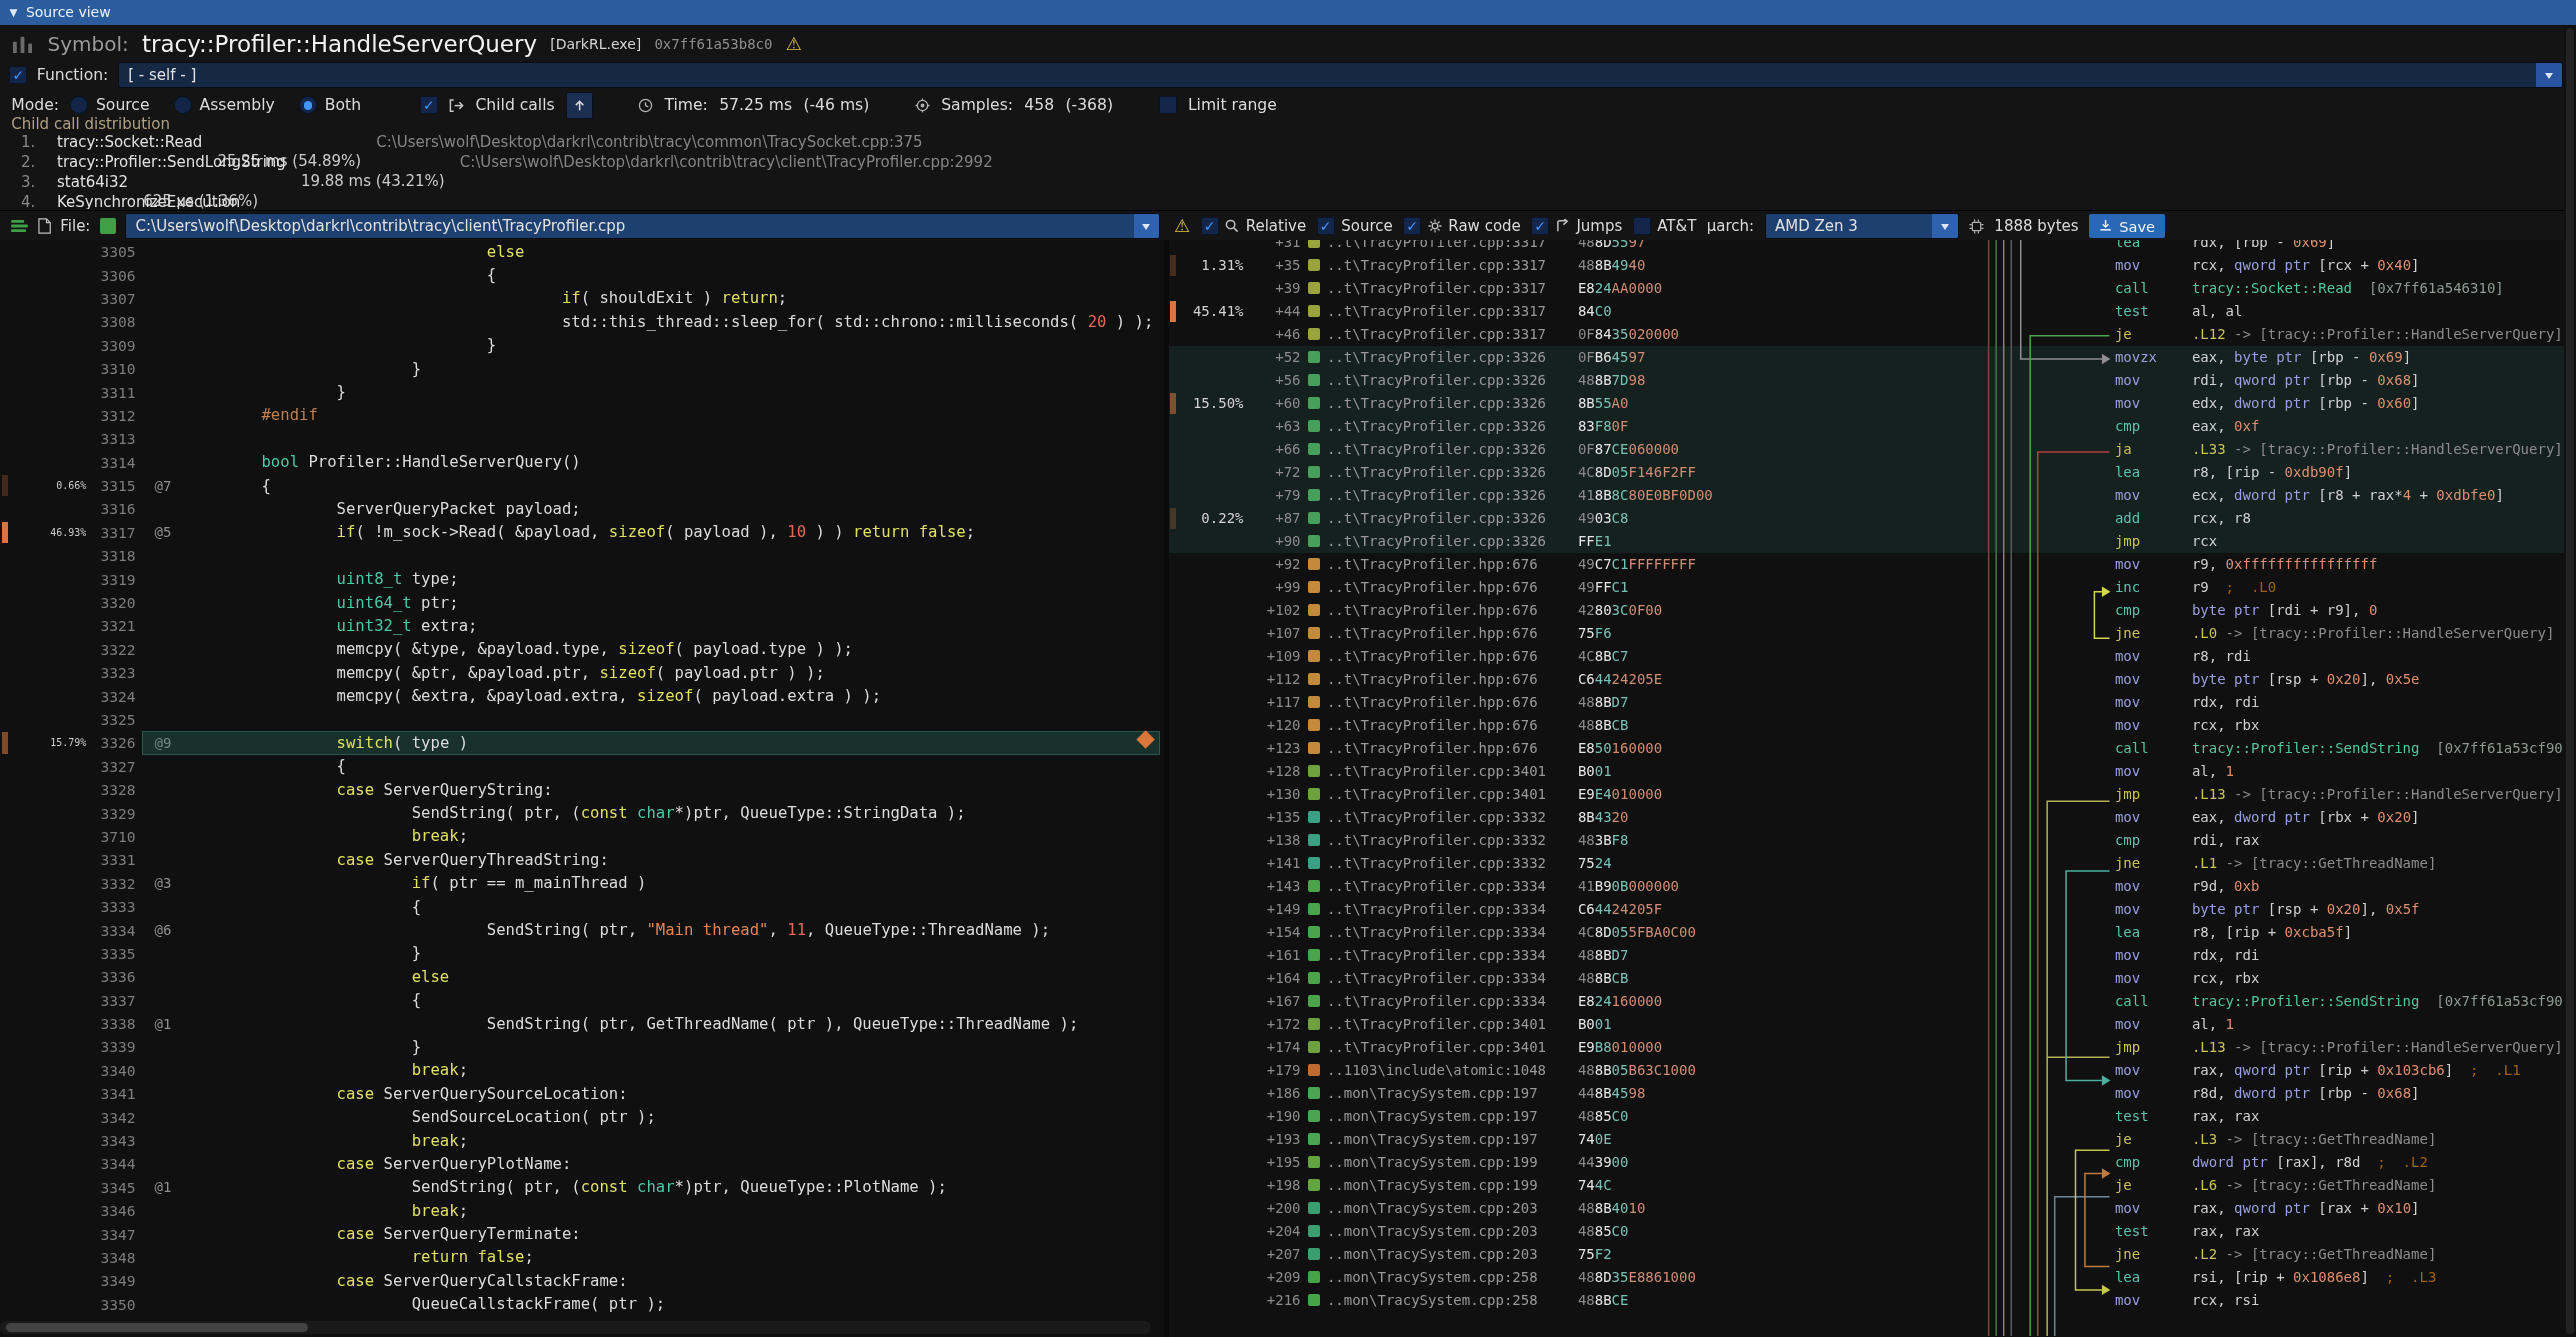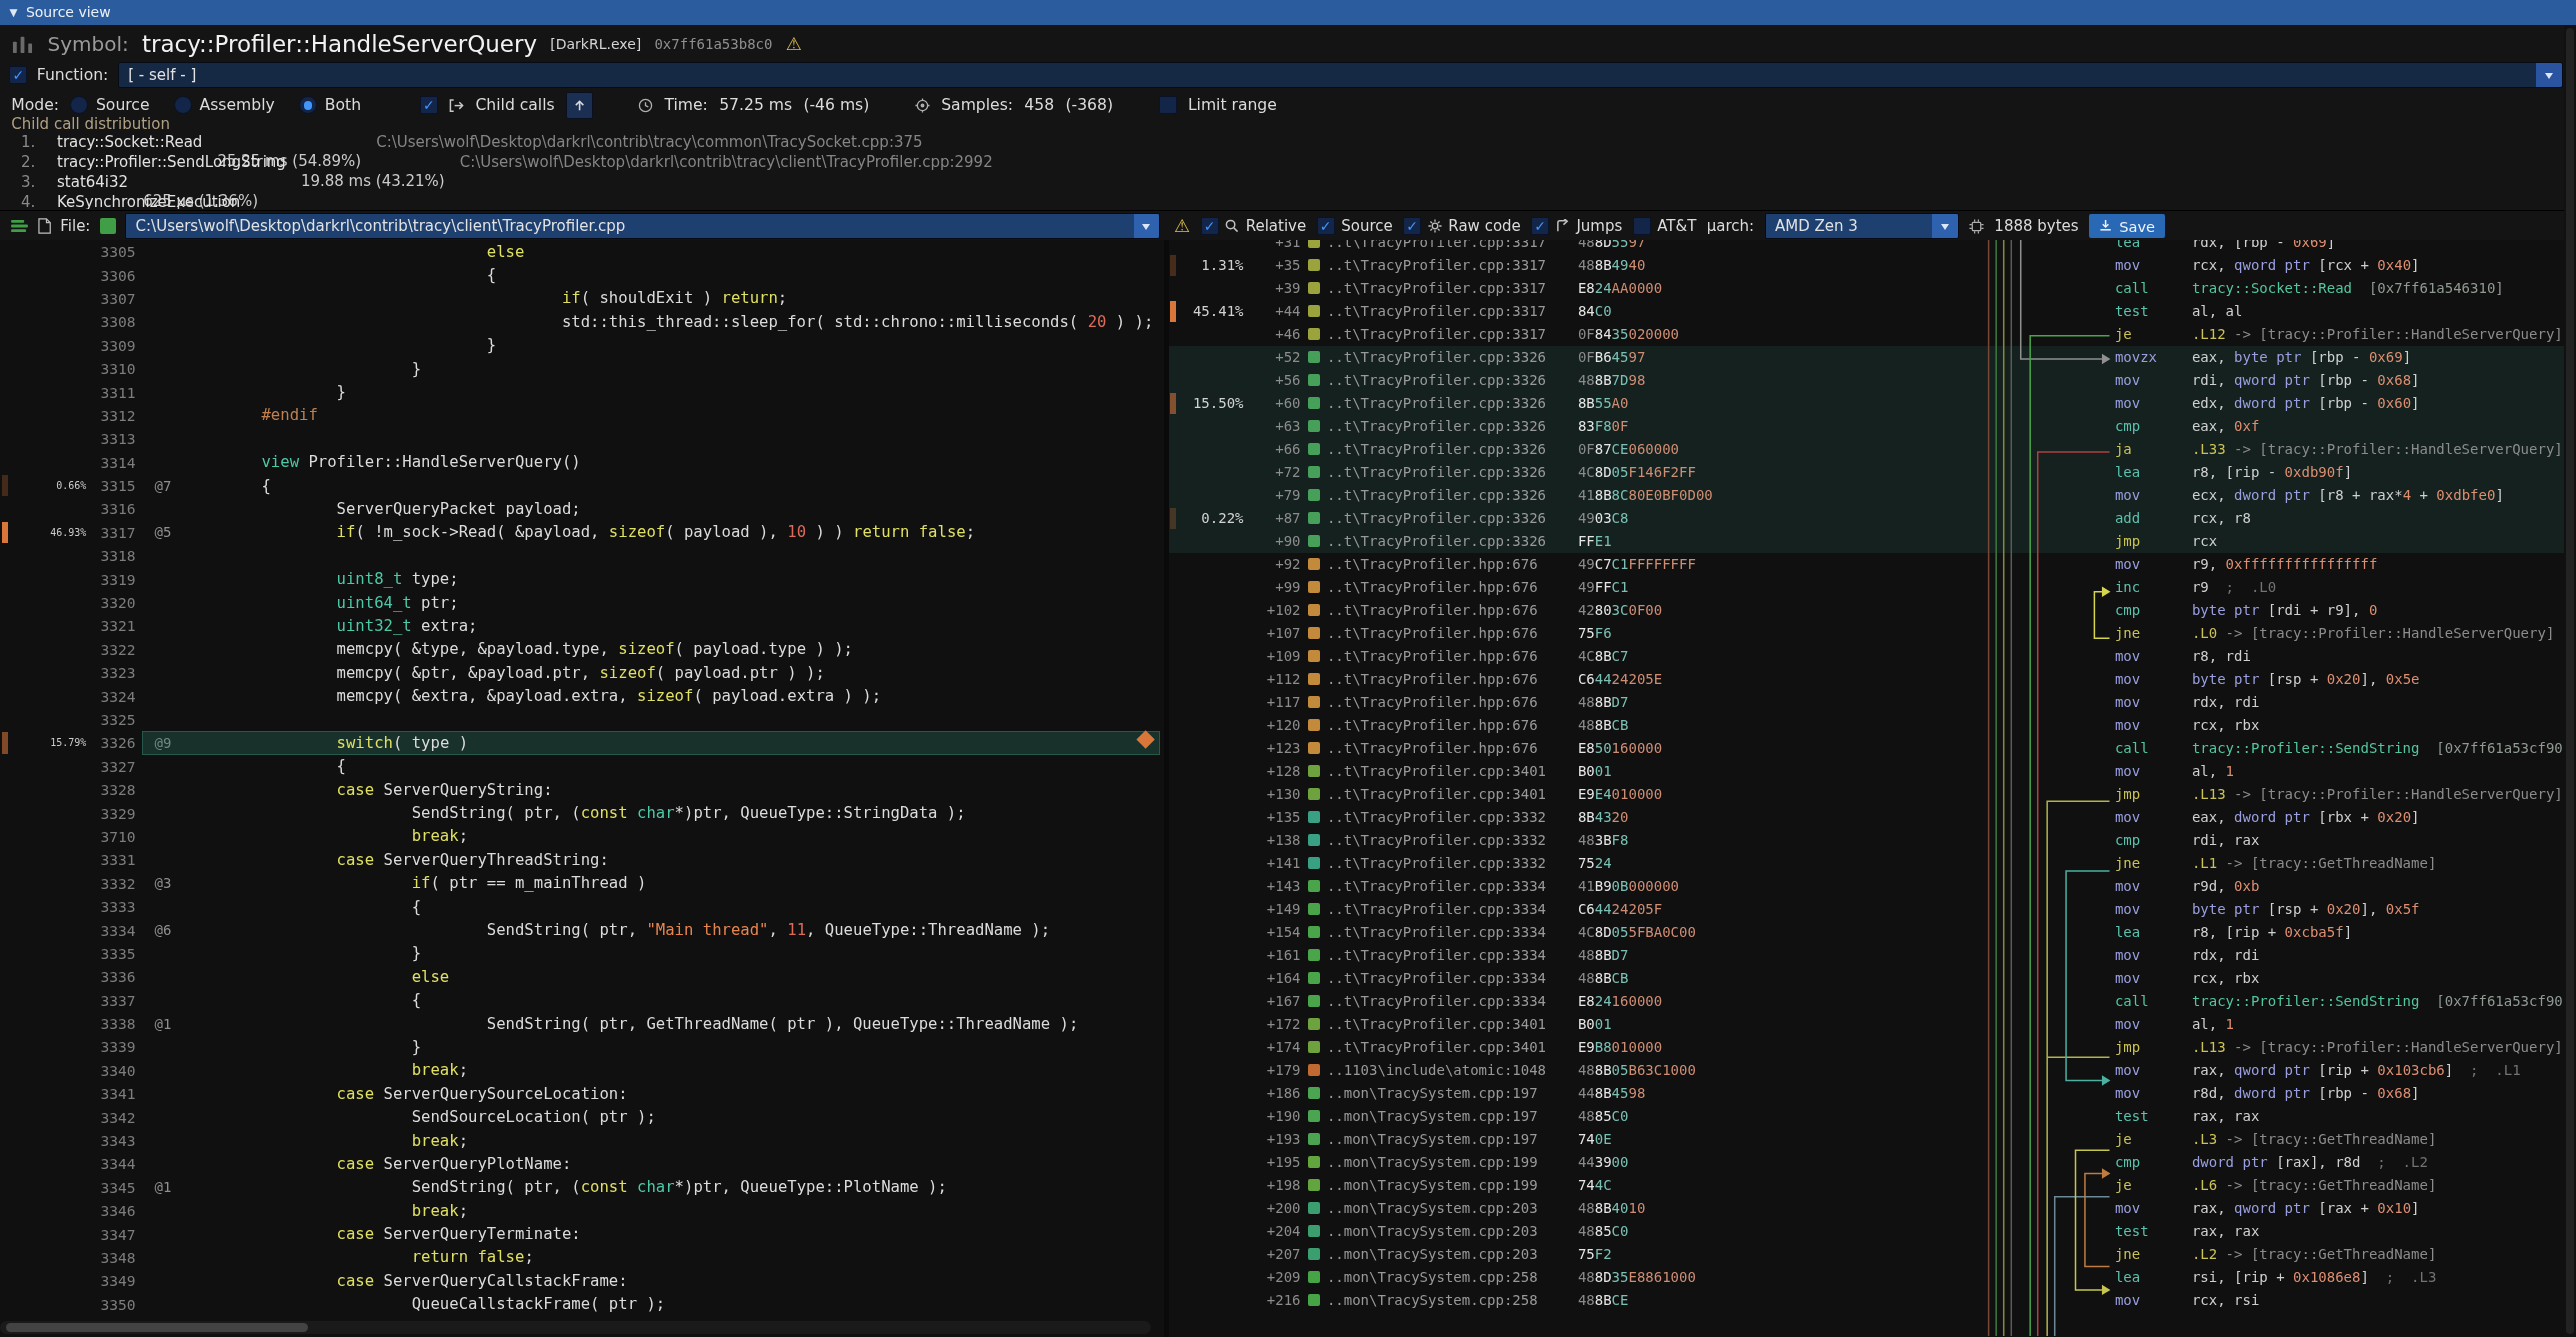--- a/index.html
+++ b/index.html
@@ -98,21 +98,21 @@
   .a-icon{width:26.4px;flex:none;display:flex;justify-content:center;}
   .a-icon i{width:12.3px;height:12.3px;border-radius:1.9px;display:block;}
   .a-loc{width:251px;color:#999999;overflow:hidden;flex:none;}
   .a-bytes{width:159px;flex:none;}
   .a-gap{width:378px;flex:none;}
   .a-mnem{width:77px;flex:none;}
   .a-ops{flex:1;overflow:hidden;color:#cfd0d2;}
   .b-pre{color:#8a8a8a;} .b-op{color:#e6e6e6;} .b-mod{color:#7ac0b4;} .b-imm{color:#cf8d74;}
   .m-mov{color:#9a9fe0;} .m-alu{color:#5bc2ae;} .m-call{color:#52c79e;} .m-jmp{color:#ccc355;}
   .op-num{color:#de8f72;} .op-ptr{color:#9a9fe0;} .op-lbl{color:#ccc355;} .op-dim{color:#8c8c8c;}
-  .op-call{color:#52c79e;} .op-addr{color:#8f9a92;} .op-com{color:#737373;}
+  .op-call{color:#52c79e;} .op-addr{color:#8f9a92;} .op-com{color:#a16207;}
   .arrowsvg{position:absolute;left:810px;top:-9.4px;}
 
   
   .winscroll{position:absolute;right:0;top:24.6px;bottom:0;width:12.3px;background:#111;}
   .winscroll .thumb{position:absolute;left:1.9px;right:1.9px;top:3.8px;bottom:3.8px;background:#232323;border-radius:4.7px;}
 
   svg{display:block;}
 </style>
 </head>
 <body>
@@ -332,21 +332,21 @@
       <div class="src-rows">
           <div class="src-row"><span class="g-bar"></span><span class="src-pct"></span><span class="src-num">3305</span><span class="src-badge"></span><span class="src-code" style="padding-left:32ch"><span class="tk-k">else</span></span></div>
           <div class="src-row"><span class="g-bar"></span><span class="src-pct"></span><span class="src-num">3306</span><span class="src-badge"></span><span class="src-code" style="padding-left:32ch">{</span></div>
           <div class="src-row"><span class="g-bar"></span><span class="src-pct"></span><span class="src-num">3307</span><span class="src-badge"></span><span class="src-code" style="padding-left:40ch"><span class="tk-k">if</span>( shouldExit ) <span class="tk-k">return</span>;</span></div>
           <div class="src-row"><span class="g-bar"></span><span class="src-pct"></span><span class="src-num">3308</span><span class="src-badge"></span><span class="src-code" style="padding-left:40ch">std::this_thread::sleep_for( std::chrono::milliseconds( <span class="tk-n">20</span> ) );</span></div>
           <div class="src-row"><span class="g-bar"></span><span class="src-pct"></span><span class="src-num">3309</span><span class="src-badge"></span><span class="src-code" style="padding-left:32ch">}</span></div>
           <div class="src-row"><span class="g-bar"></span><span class="src-pct"></span><span class="src-num">3310</span><span class="src-badge"></span><span class="src-code" style="padding-left:24ch">}</span></div>
           <div class="src-row"><span class="g-bar"></span><span class="src-pct"></span><span class="src-num">3311</span><span class="src-badge"></span><span class="src-code" style="padding-left:16ch">}</span></div>
           <div class="src-row"><span class="g-bar"></span><span class="src-pct"></span><span class="src-num">3312</span><span class="src-badge"></span><span class="src-code" style="padding-left:8ch"><span class="tk-p">#endif</span></span></div>
           <div class="src-row"><span class="g-bar"></span><span class="src-pct"></span><span class="src-num">3313</span><span class="src-badge"></span><span class="src-code" style="padding-left:0ch"></span></div>
-          <div class="src-row"><span class="g-bar"></span><span class="src-pct"></span><span class="src-num">3314</span><span class="src-badge"></span><span class="src-code" style="padding-left:8ch"><span class="tk-t">view</span> Profiler::HandleServerQuery()</span></div>
+          <div class="src-row"><span class="g-bar"></span><span class="src-pct"></span><span class="src-num">3314</span><span class="src-badge"></span><span class="src-code" style="padding-left:8ch"><span class="tk-t">bool</span> Profiler::HandleServerQuery()</span></div>
           <div class="src-row"><span class="g-bar"><i style="opacity:0.26"></i></span><span class="src-pct">0.66%</span><span class="src-num">3315</span><span class="src-badge">@7</span><span class="src-code" style="padding-left:8ch">{</span></div>
           <div class="src-row"><span class="g-bar"></span><span class="src-pct"></span><span class="src-num">3316</span><span class="src-badge"></span><span class="src-code" style="padding-left:16ch">ServerQueryPacket payload;</span></div>
           <div class="src-row"><span class="g-bar"><i style="opacity:1.00"></i></span><span class="src-pct">46.93%</span><span class="src-num">3317</span><span class="src-badge">@5</span><span class="src-code" style="padding-left:16ch"><span class="tk-k">if</span>( !m_sock-&gt;Read( &amp;payload, <span class="tk-k">sizeof</span>( payload ), <span class="tk-n">10</span> ) ) <span class="tk-k">return</span> <span class="tk-k">false</span>;</span></div>
           <div class="src-row"><span class="g-bar"></span><span class="src-pct"></span><span class="src-num">3318</span><span class="src-badge"></span><span class="src-code" style="padding-left:0ch"></span></div>
           <div class="src-row"><span class="g-bar"></span><span class="src-pct"></span><span class="src-num">3319</span><span class="src-badge"></span><span class="src-code" style="padding-left:16ch"><span class="tk-t">uint8_t</span> type;</span></div>
           <div class="src-row"><span class="g-bar"></span><span class="src-pct"></span><span class="src-num">3320</span><span class="src-badge"></span><span class="src-code" style="padding-left:16ch"><span class="tk-t">uint64_t</span> ptr;</span></div>
           <div class="src-row"><span class="g-bar"></span><span class="src-pct"></span><span class="src-num">3321</span><span class="src-badge"></span><span class="src-code" style="padding-left:16ch"><span class="tk-t">uint32_t</span> extra;</span></div>
           <div class="src-row"><span class="g-bar"></span><span class="src-pct"></span><span class="src-num">3322</span><span class="src-badge"></span><span class="src-code" style="padding-left:16ch">memcpy( &amp;type, &amp;payload.type, <span class="tk-k">sizeof</span>( payload.type ) );</span></div>
           <div class="src-row"><span class="g-bar"></span><span class="src-pct"></span><span class="src-num">3323</span><span class="src-badge"></span><span class="src-code" style="padding-left:16ch">memcpy( &amp;ptr, &amp;payload.ptr, <span class="tk-k">sizeof</span>( payload.ptr ) );</span></div>
           <div class="src-row"><span class="g-bar"></span><span class="src-pct"></span><span class="src-num">3324</span><span class="src-badge"></span><span class="src-code" style="padding-left:16ch">memcpy( &amp;extra, &amp;payload.extra, <span class="tk-k">sizeof</span>( payload.extra ) );</span></div>

